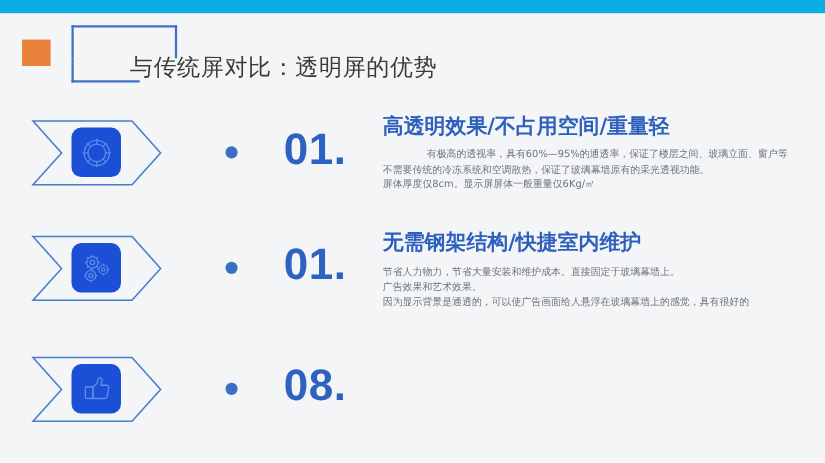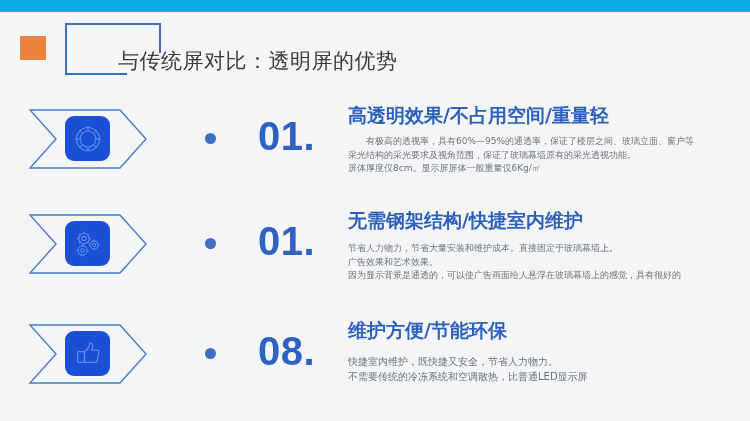--- a/index.html
+++ b/index.html
@@ -145,21 +145,21 @@
     line-height: 19px;
     margin-bottom: 11px;
     font-family: "DejaVu Serif", "Liberation Serif", serif;
   }
   .row-body {
     font-size: 9px;
     color: #6d737d;
     line-height: 13.5px;
     font-family: "DejaVu Sans", "Liberation Sans", sans-serif;
   }
-  .row-body .para-indent { text-indent: 18px; }
+  .row-body .para-indent { text-indent: 18px; text-align: center; }
   .row-body p { margin: 0; }
 
   
   #row-0 .row-heading { margin-bottom: 10px; }
   #row-2 .row-body { font-size: 10px; line-height: 15px; color: #6a707a; }
   #row-2 .row-heading { margin-bottom: 14px; }
   #row-1 .row-heading { margin-bottom: 12px; }
 </style>
 </head>
 <body>
@@ -205,21 +205,21 @@
       </span>
     </div>
 
     <div class="row-dot"></div>
     <div class="row-number">01.</div>
 
     <div class="row-text">
       <div class="row-heading">高透明效果/不占用空间/重量轻</div>
       <div class="row-body">
         <p class="para-indent">有极高的透视率，具有60%—95%的通透率，保证了楼层之间、玻璃立面、窗户等</p>
-        <p>采光结构的采光要求及视角范围，保证了玻璃幕墙原有的采光透视功能。</p>
+        <p>不需要传统的冷冻系统和空调散热，保证了玻璃幕墙原有的采光透视功能。</p>
         <p>屏体厚度仅8cm。显示屏屏体一般重量仅6Kg/㎡</p>
       </div>
     </div>
   </div>
 
   <div class="row" id="row-1">
 
     <div class="chevron">
       <svg width="120" height="62" viewBox="0 0 120 62" aria-hidden="true">
         <path d="M2 2 L92 2 L118 31 L92 60 L2 60 L28 31 Z" fill="none" stroke="#4a7cc9" stroke-width="1.4"></path>
@@ -290,22 +290,15 @@
                      C24.2 22.5 23.3 23.3 22.2 23.3 L11.5 23.3 Z"></path>
             <rect x="4.6" y="12.6" width="6.9" height="10.7" rx="1.4"></rect>
           </g>
         </svg>
       </span>
     </div>
 
     <div class="row-dot"></div>
     <div class="row-number">08.</div>
 
-    <div class="row-text">
-      <div class="row-heading">维护方便/节能环保</div>
-      <div class="row-body">
-        <p>快捷室内维护，既快捷又安全，节省人力物力。</p>
-        <p>不需要传统的冷冻系统和空调散热，比普通LED显示屏</p>
-      </div>
-    </div>
   </div>
 
 </div>
 
 </body></html>

